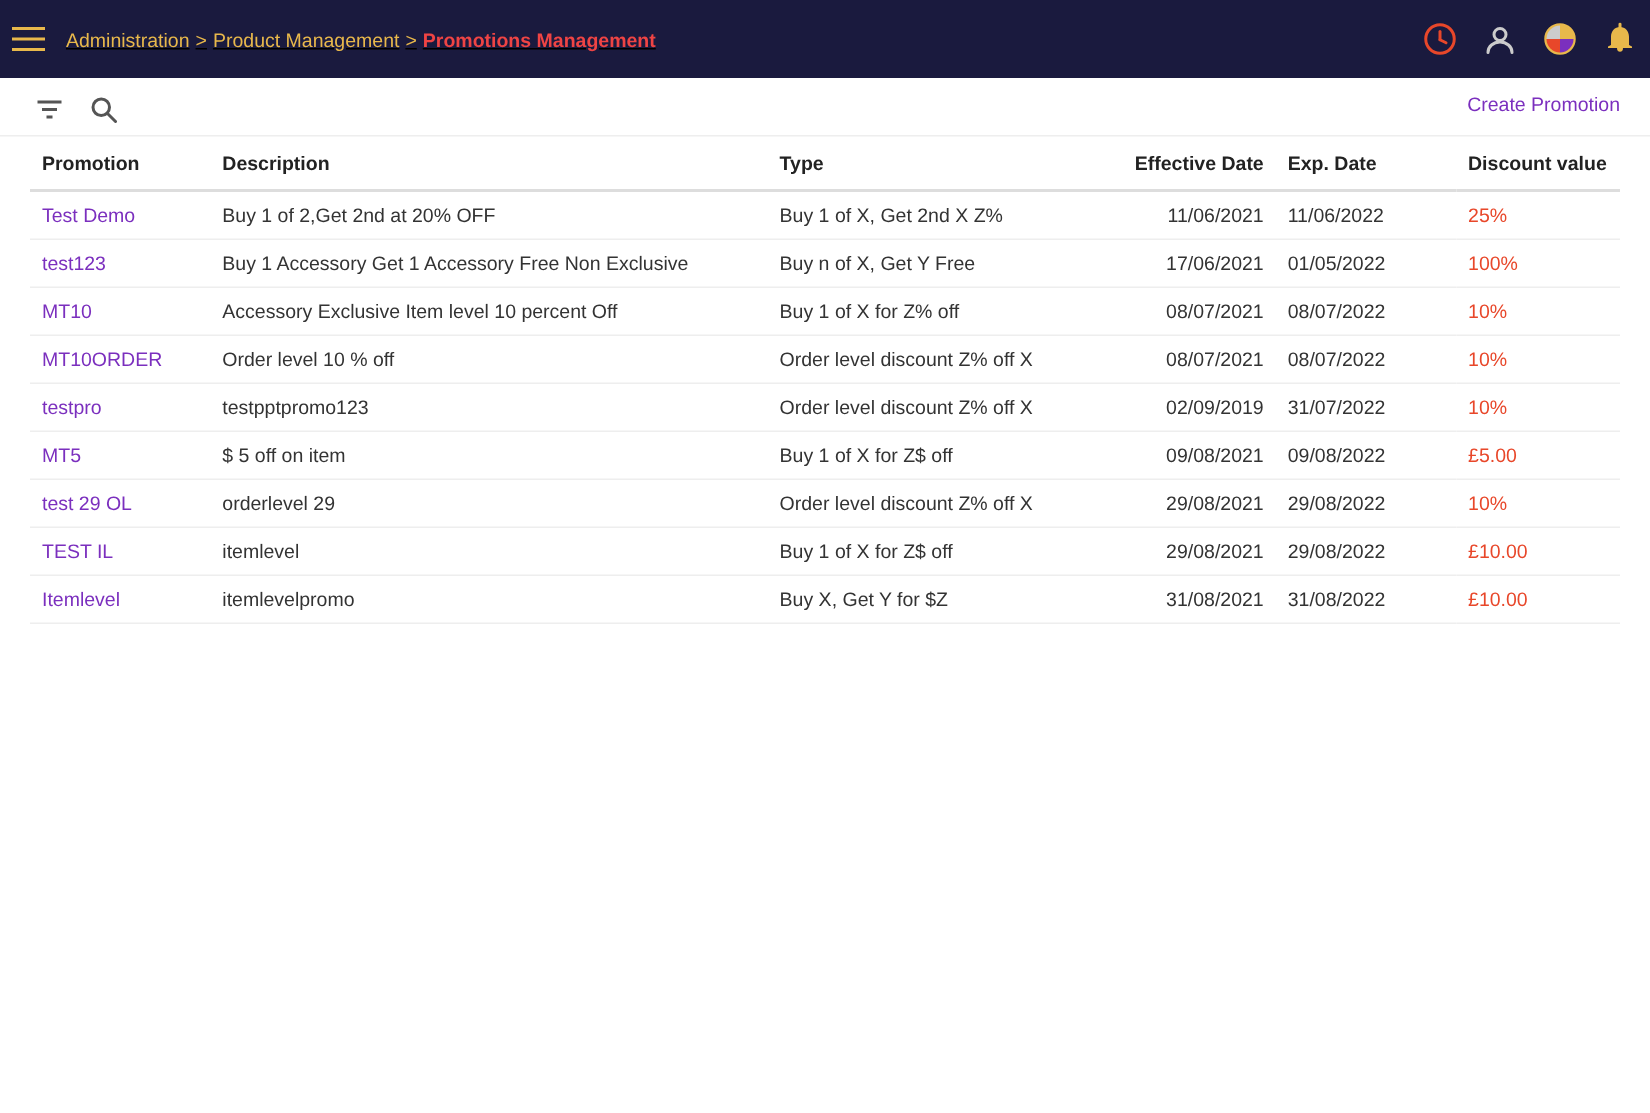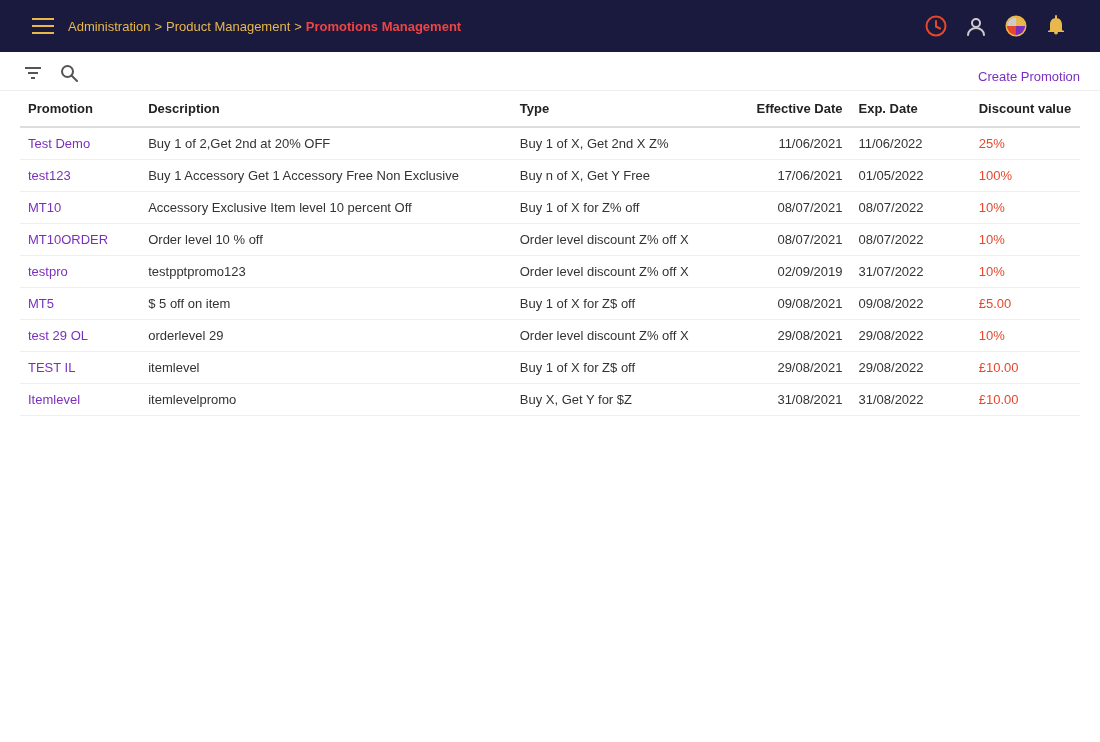--- a/index.html
+++ b/index.html
@@ -3,22 +3,23 @@
   <meta charset="utf-8">
   <style>
     * { box-sizing: border-box; margin: 0; padding: 0; }
     body { font-family: Arial, sans-serif; font-size: 13px; background: #fff; }
 
     .header {
       background: #1a1a3e;
       display: flex;
       align-items: center;
       justify-content: space-between;
-      padding: 0 32px;
+      padding: 0 8px;
       height: 52px;
+      text-decoration: underline;
     }
     .header-left {
       display: flex;
       align-items: center;
       gap: 14px;
     }
     .hamburger {
       display: flex;
       flex-direction: column;
       gap: 5px;
@@ -61,21 +62,21 @@
     .clock-icon-svg { color: #e8472a; }
     
     .user-icon-svg { color: #ccc; }
     
     .chart-icon-svg { color: #e8b84b; }
     
     .bell-icon-svg { color: #e8b84b; }
 
     .toolbar {
       display: flex;
-      align-items: flex-end;
+      align-items: flex-start;
       justify-content: space-between;
       padding: 10px 20px 6px 20px;
       border-bottom: 1px solid #eee;
     }
     .toolbar-left {
       display: flex;
       align-items: center;
       gap: 10px;
     }
     .toolbar-icon-btn {

